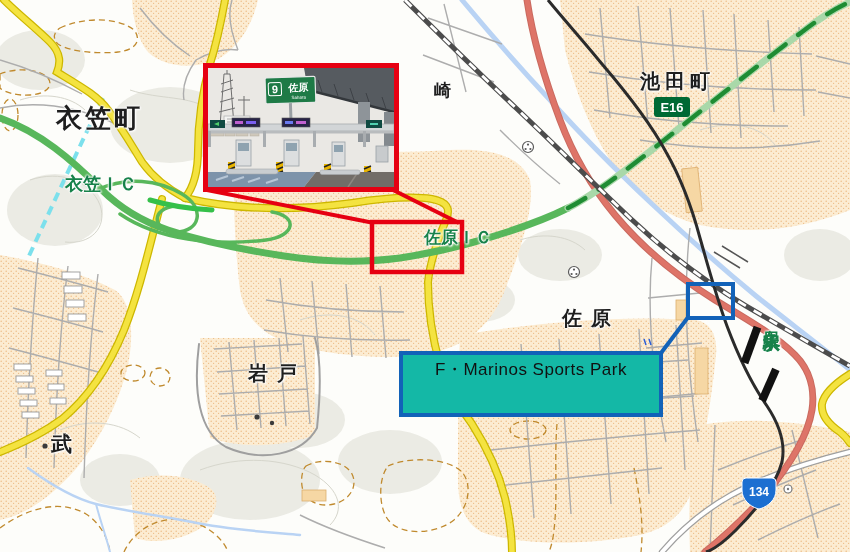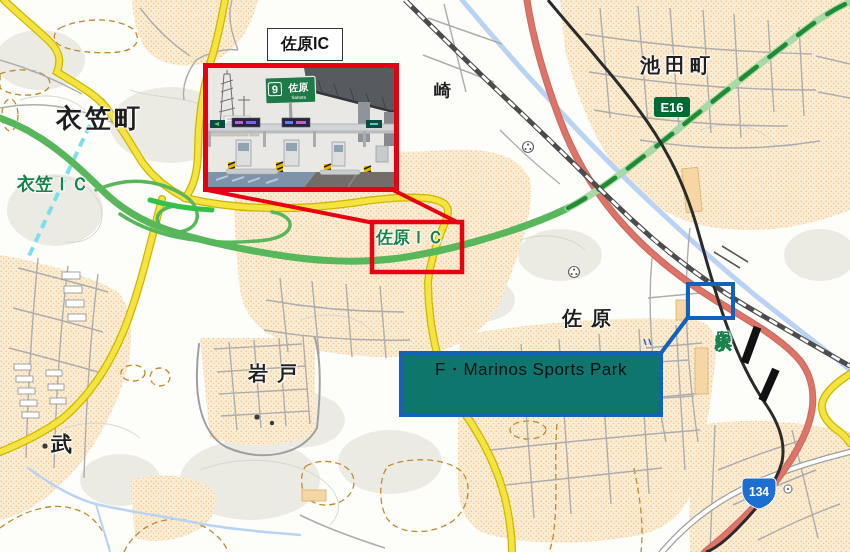--- a/index.html
+++ b/index.html
@@ -2,29 +2,29 @@
 <html><head>
 <meta charset="utf-8">
 <style>
   html,body{margin:0;padding:0;background:#fff;}
   .stage{position:relative;width:850px;height:552px;overflow:hidden;background:#fdfdfa;
          font-family:"Liberation Sans","DejaVu Sans",sans-serif;}
   .stage svg.base{position:absolute;left:0;top:0;}
   .map-label{position:absolute;white-space:nowrap;color:#1e1e1e;
     text-shadow:0 0 2px #fff,0 0 2px #fff,0 0 3px #fff,1px 1px 2px #fff;
     font-weight:bold;z-index:6;}
-  .map-label.green{color:#17824a;}
+  .map-label.green{color:#17824a;margin-left:48px;}
   .vert{writing-mode:vertical-rl;text-orientation:upright;}
   .photo-label-box{position:absolute;left:267px;top:28px;width:74px;height:31px;
     background:#fff;border:1.5px solid #333;z-index:7;display:flex;align-items:center;
     justify-content:center;font-size:16px;font-weight:bold;color:#111;}
   .photo-frame{position:absolute;left:203px;top:63px;width:186px;height:119px;
     border:5px solid #e60012;background:#eae8e4;z-index:5;}
   .info-box{position:absolute;left:399px;top:351px;width:256px;height:56px;
-    background:#0f766e;border:4px solid #1262b8;z-index:7;text-align:center;
+    background:#14b8a6;border:4px solid #1262b8;z-index:7;text-align:center;
     color:#111;font-size:17px;line-height:26px;letter-spacing:0.5px;padding-top:2px;}
 </style>
 </head>
 <body>
 
 <div class="stage">
 
 <svg class="base" width="850" height="552" viewBox="0 0 850 552">
   <defs>
     <pattern id="stip" width="5" height="5" patternUnits="userSpaceOnUse">
@@ -309,29 +309,26 @@
       <polygon points="0,104 108,104 96,119 0,119" fill="#7d93aa"></polygon>
       <polygon points="108,104 186,104 186,119 96,119" fill="#726d68"></polygon>
       <path d="M8,112 L20,108 M24,113 L36,109 M40,114 L52,110 M58,115 L70,111" stroke="#b7c6d6" stroke-width="2" fill="none"></path>
       <path d="M150,104 L140,119" stroke="#8d8780" stroke-width="1.5"></path>
       <rect x="18" y="101" width="52" height="5" rx="2.5" fill="#c9cdd0" stroke="#a5a9ac" stroke-width="0.6"></rect>
       <rect x="112" y="102" width="40" height="4.5" rx="2" fill="#c9cdd0" stroke="#a5a9ac" stroke-width="0.6"></rect>
     </g>
   </svg>
 </div>
 
-<div class="photo-label-box">
-  <span>佐原IC</span>
-</div>
 
 <div class="info-box">
   <div>F・Marinos Sports Park</div>
 </div>
 
-<div class="map-label" style="left:640px;top:52px;font-size:20px;letter-spacing:5px;">池田町</div>
+<div class="map-label" style="left:640px;top:68px;font-size:20px;letter-spacing:5px;">池田町</div>
 <div class="map-label" style="left:434px;top:79px;font-size:17px;">崎</div>
 <div class="map-label" style="left:56px;top:101px;font-size:26px;letter-spacing:3px;">衣笠町</div>
 <div class="map-label green" style="left:17px;top:172px;font-size:18px;">衣笠ＩＣ</div>
 <div class="map-label green" style="left:376px;top:226px;font-size:17px;text-align:right;">佐原ＩＣ</div>
 <div class="map-label" style="left:562px;top:305px;font-size:20px;letter-spacing:9px;">佐原</div>
 <div class="map-label" style="left:248px;top:360px;font-size:20px;letter-spacing:9px;">岩戸</div>
 <div class="map-label" style="left:51px;top:430px;font-size:21px;">武</div>
 <div class="map-label green vert" style="left:712px;top:316px;font-size:17px;letter-spacing:2px;">久里浜駅</div>
 
 </div>

